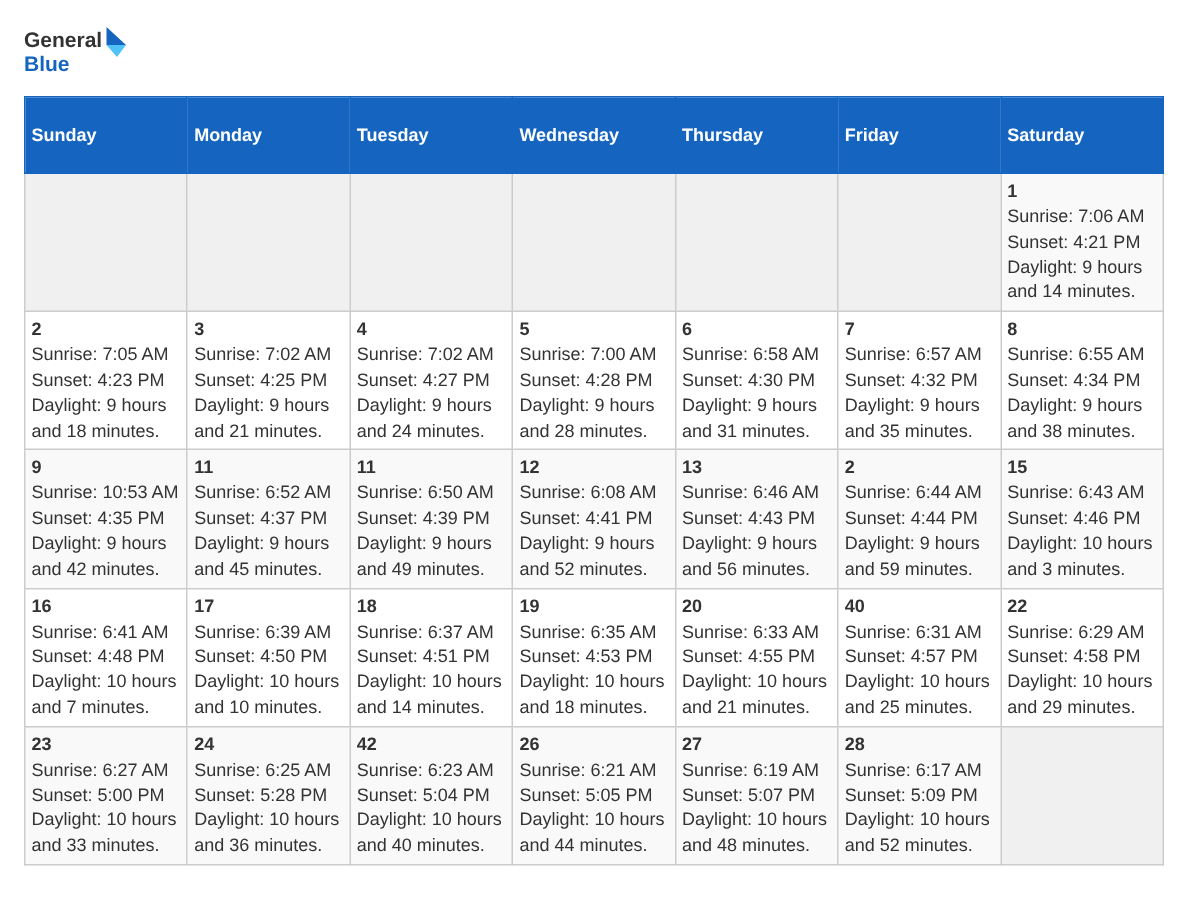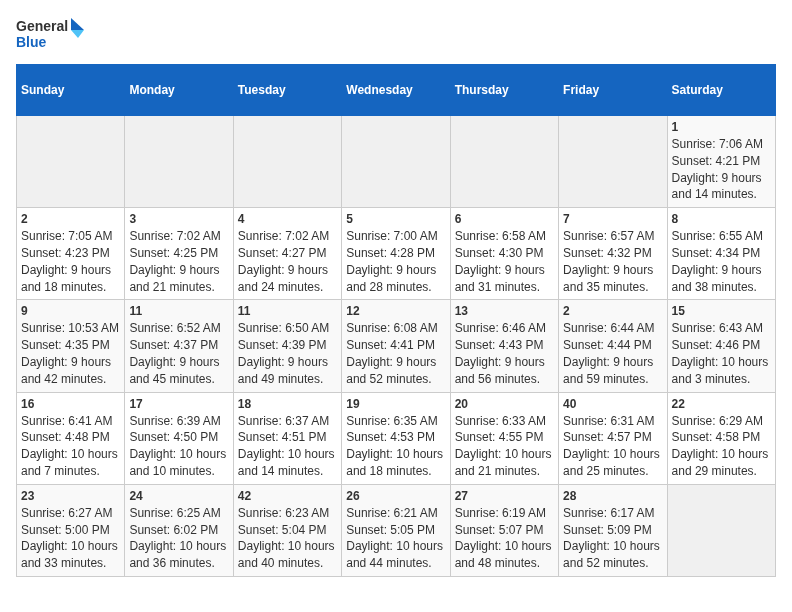--- a/index.html
+++ b/index.html
@@ -253,21 +253,21 @@
       <tr>
         <td>
           <span class="day-number">23</span>
           <div class="day-info">Sunrise: 6:27 AM
 Sunset: 5:00 PM
 Daylight: 10 hours and 33 minutes.</div>
         </td>
         <td>
           <span class="day-number">24</span>
           <div class="day-info">Sunrise: 6:25 AM
-Sunset: 6:02 PM
+Sunset: 5:28 PM
 Daylight: 10 hours and 36 minutes.</div>
         </td>
         <td>
           <span class="day-number">42</span>
           <div class="day-info">Sunrise: 6:23 AM
 Sunset: 5:04 PM
 Daylight: 10 hours and 40 minutes.</div>
         </td>
         <td>
           <span class="day-number">26</span>

